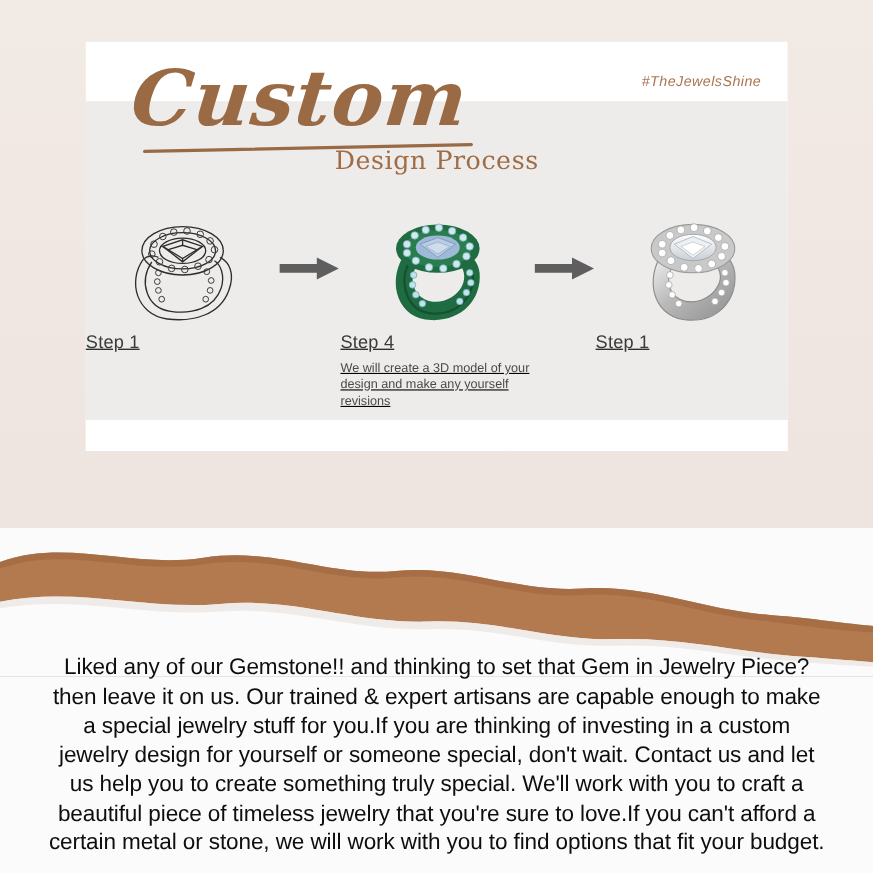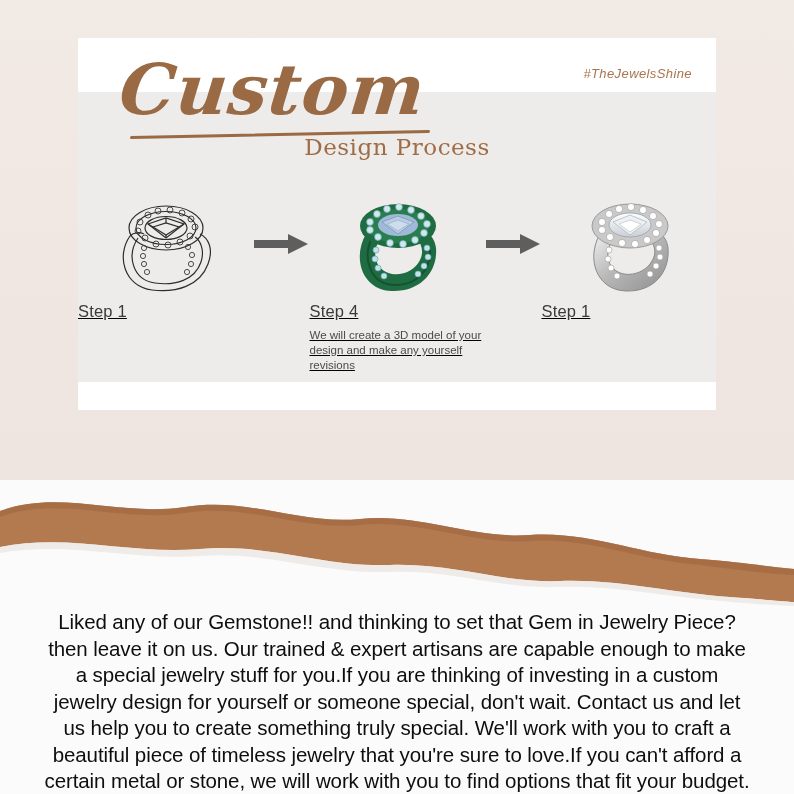--- a/index.html
+++ b/index.html
@@ -155,21 +155,21 @@
     top: 480px;
     width: 794px;
     height: 314px;
     background: #fbfbfb;
   }
 
   
   .paragraph {
     position: absolute;
     left: 42px;
-    top: 609px;
+    top: 594px;
     width: 710px;
     text-align: center;
     font-family: "Liberation Sans", sans-serif;
     font-size: 20.5px;
     line-height: 26.5px;
     color: #0e0e0e;
     letter-spacing: -0.1px;
   }
 </style>
 </head>

